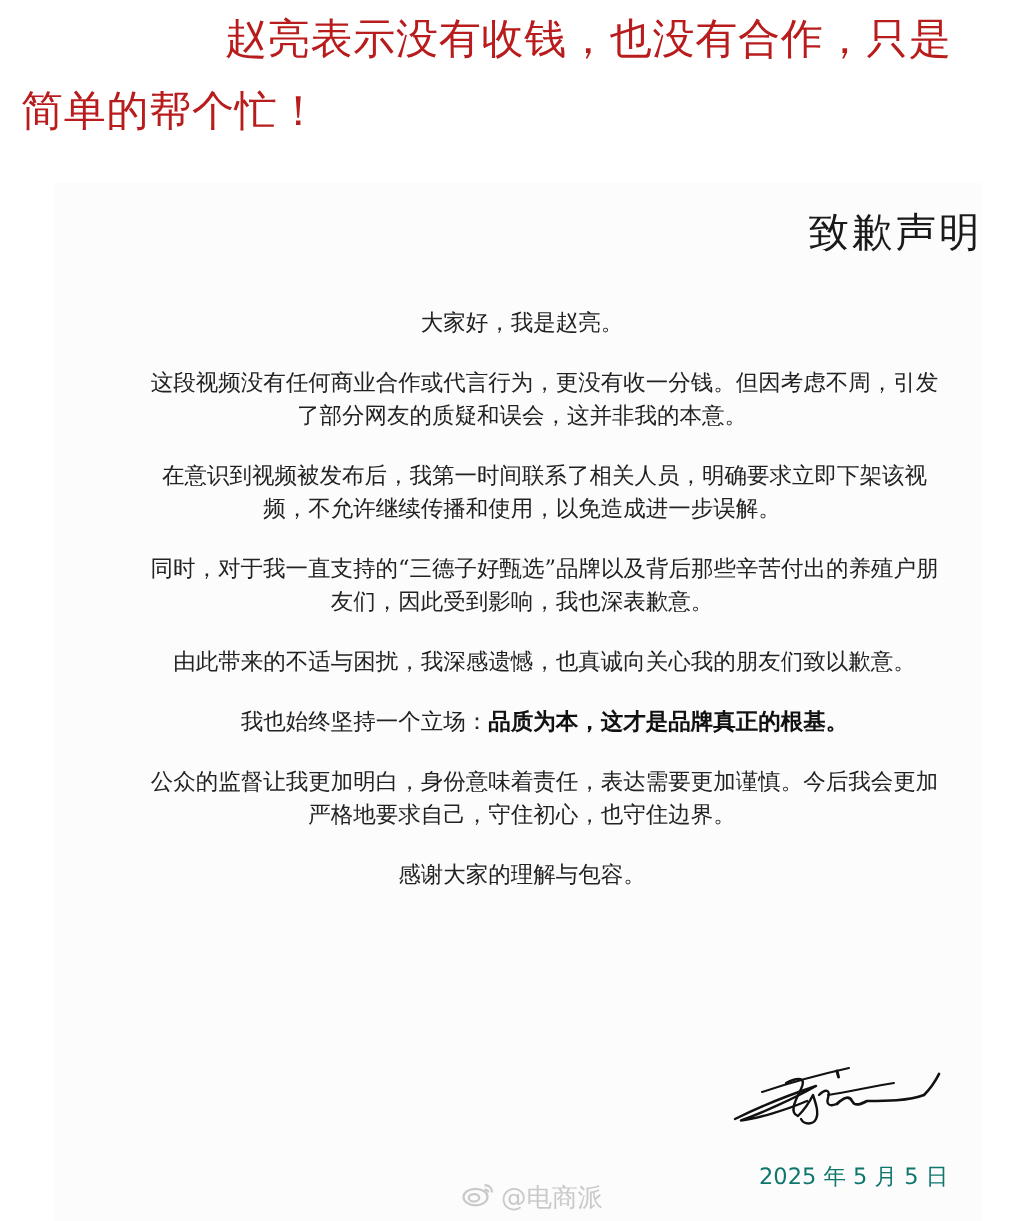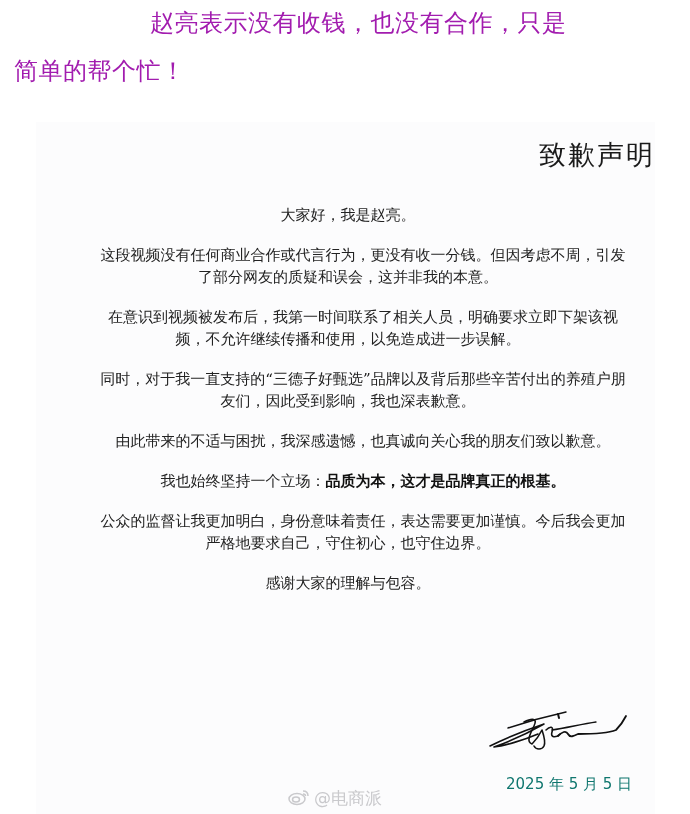--- a/index.html
+++ b/index.html
@@ -18,22 +18,22 @@
     .caption {
       position: absolute;
       left: 0;
       top: 0;
       width: 690px;
       height: 110px;
     }
     .caption-line {
       position: absolute;
       font-family: Liberation Serif, serif;
-      font-size: 24px;
-      color: #a21caf;
+      font-size: 28px;
+      color: #b91c1c;
       white-space: nowrap;
       letter-spacing: 0.5px;
     }
     .caption-line.l1 { left: 150px; top: 7px; }
     .caption-line.l2 { left: 14px; top: 55px; text-align: right; }
 
     .doc {
       position: absolute;
       left: 36px;
       top: 122px;
@@ -81,21 +81,21 @@
       position: absolute;
       left: 506px;
       top: 775px;
       font-family: "DejaVu Sans", sans-serif;
       font-size: 15px;
       color: #0f766e;
       white-space: nowrap;
     }
     .watermark {
       position: absolute;
-      left: 288px;
+      left: 308px;
       top: 787px;
       display: flex;
       align-items: center;
       gap: 4px;
       color: #c9c9cc;
       font-family: "DejaVu Sans", sans-serif;
       font-size: 17px;
     }
     .wb-icon {
       width: 22px;

